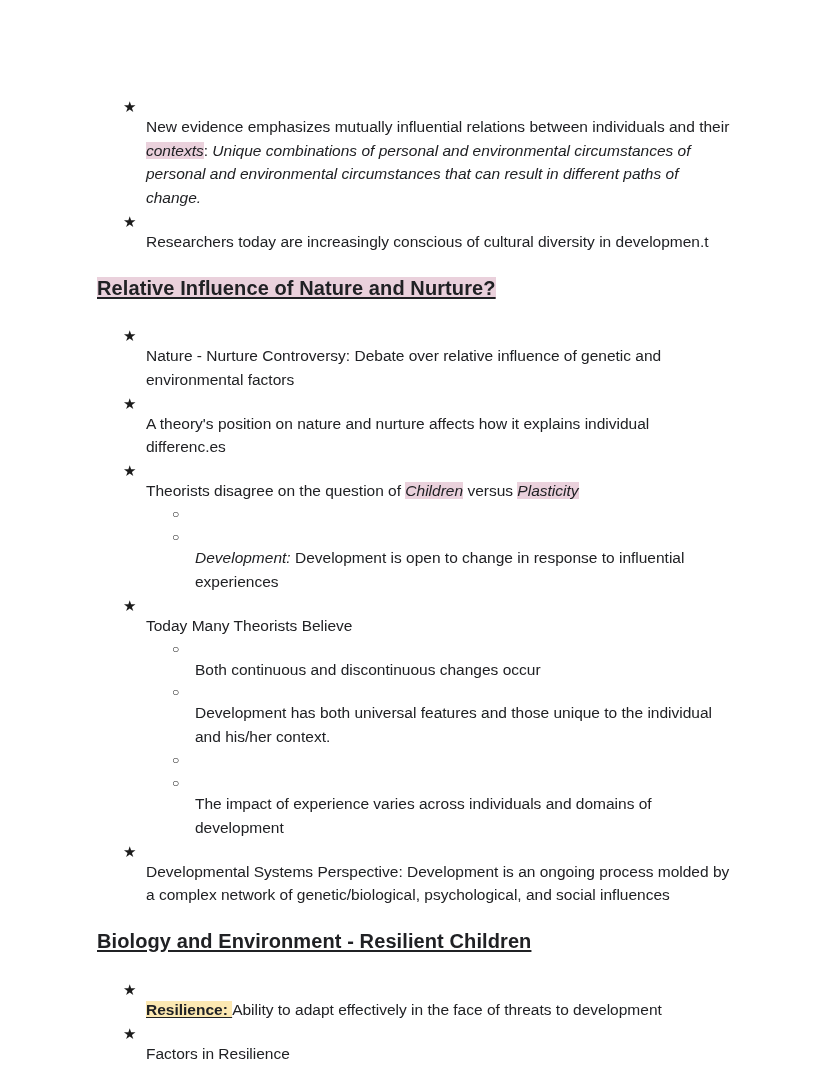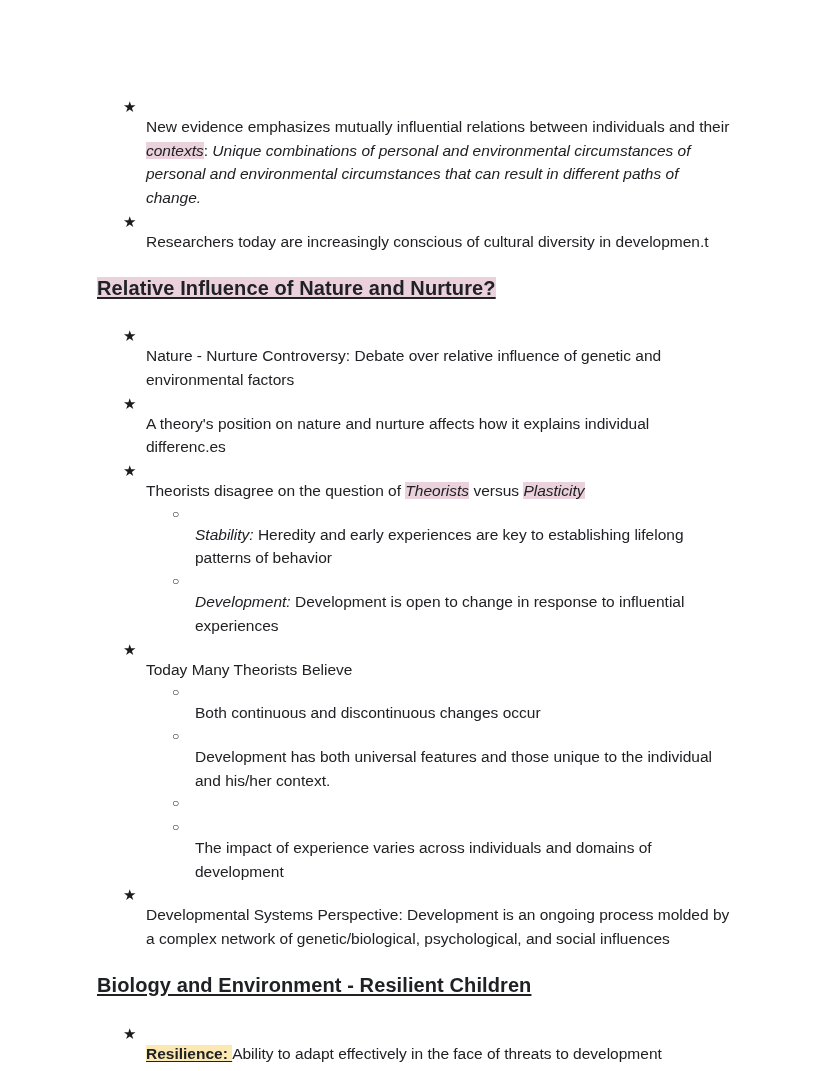--- a/index.html
+++ b/index.html
@@ -66,25 +66,24 @@
       <div class="li level1">
         <span class="marker">★</span>
         <span class="text"><span class="seg">Nature - Nurture Controversy: Debate over relative influence of genetic and environmental factors</span></span>
       </div>
       <div class="li level1">
         <span class="marker">★</span>
         <span class="text"><span class="seg">A theory's position on nature and nurture affects how it explains individual differenc.es</span></span>
       </div>
       <div class="li level1">
         <span class="marker">★</span>
-        <span class="text"><span class="seg">Theorists disagree on the question of </span><span class="seg italic hl-pink">Theorists</span><span class="seg"> versus </span><span class="seg italic hl-pink">Plasticity</span></span>
+        <span class="text"><span class="seg">Theorists disagree on the question of </span><span class="seg italic hl-pink">Children</span><span class="seg"> versus </span><span class="seg italic hl-pink">Plasticity</span></span>
       </div>
       <div class="li level2">
         <span class="marker">○</span>
-        <span class="text"><span class="seg italic">Stability:</span><span class="seg"> Heredity and early experiences are key to establishing lifelong patterns of behavior</span></span>
       </div>
       <div class="li level2">
         <span class="marker">○</span>
         <span class="text"><span class="seg italic">Development:</span><span class="seg"> Development is open to change in response to influential experiences</span></span>
       </div>
       <div class="li level1">
         <span class="marker">★</span>
         <span class="text"><span class="seg">Today Many Theorists Believe</span></span>
       </div>
       <div class="li level2">

